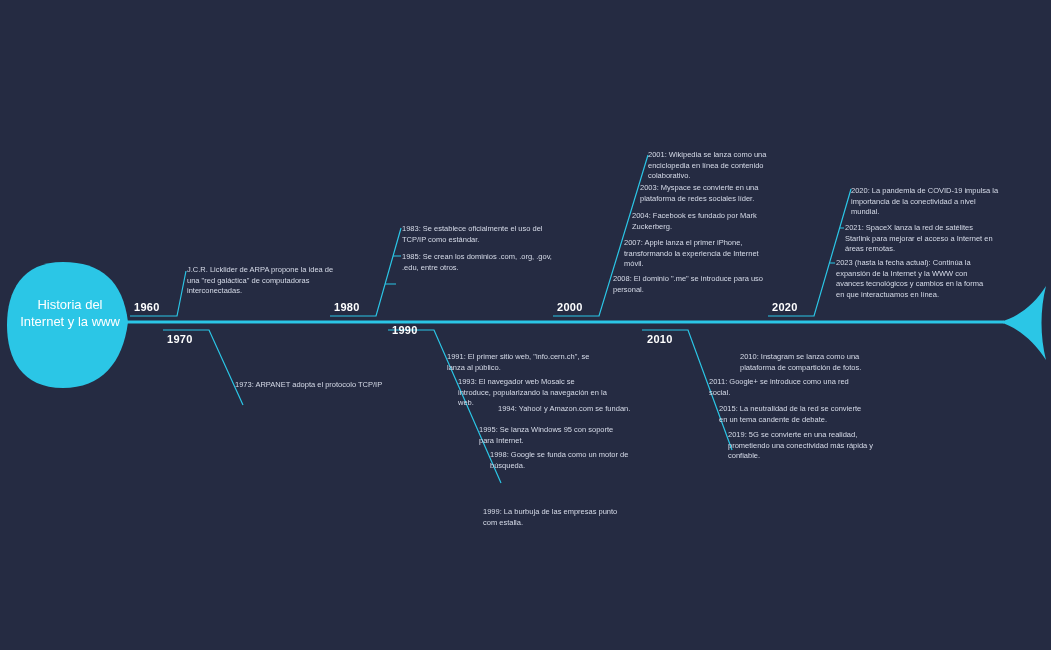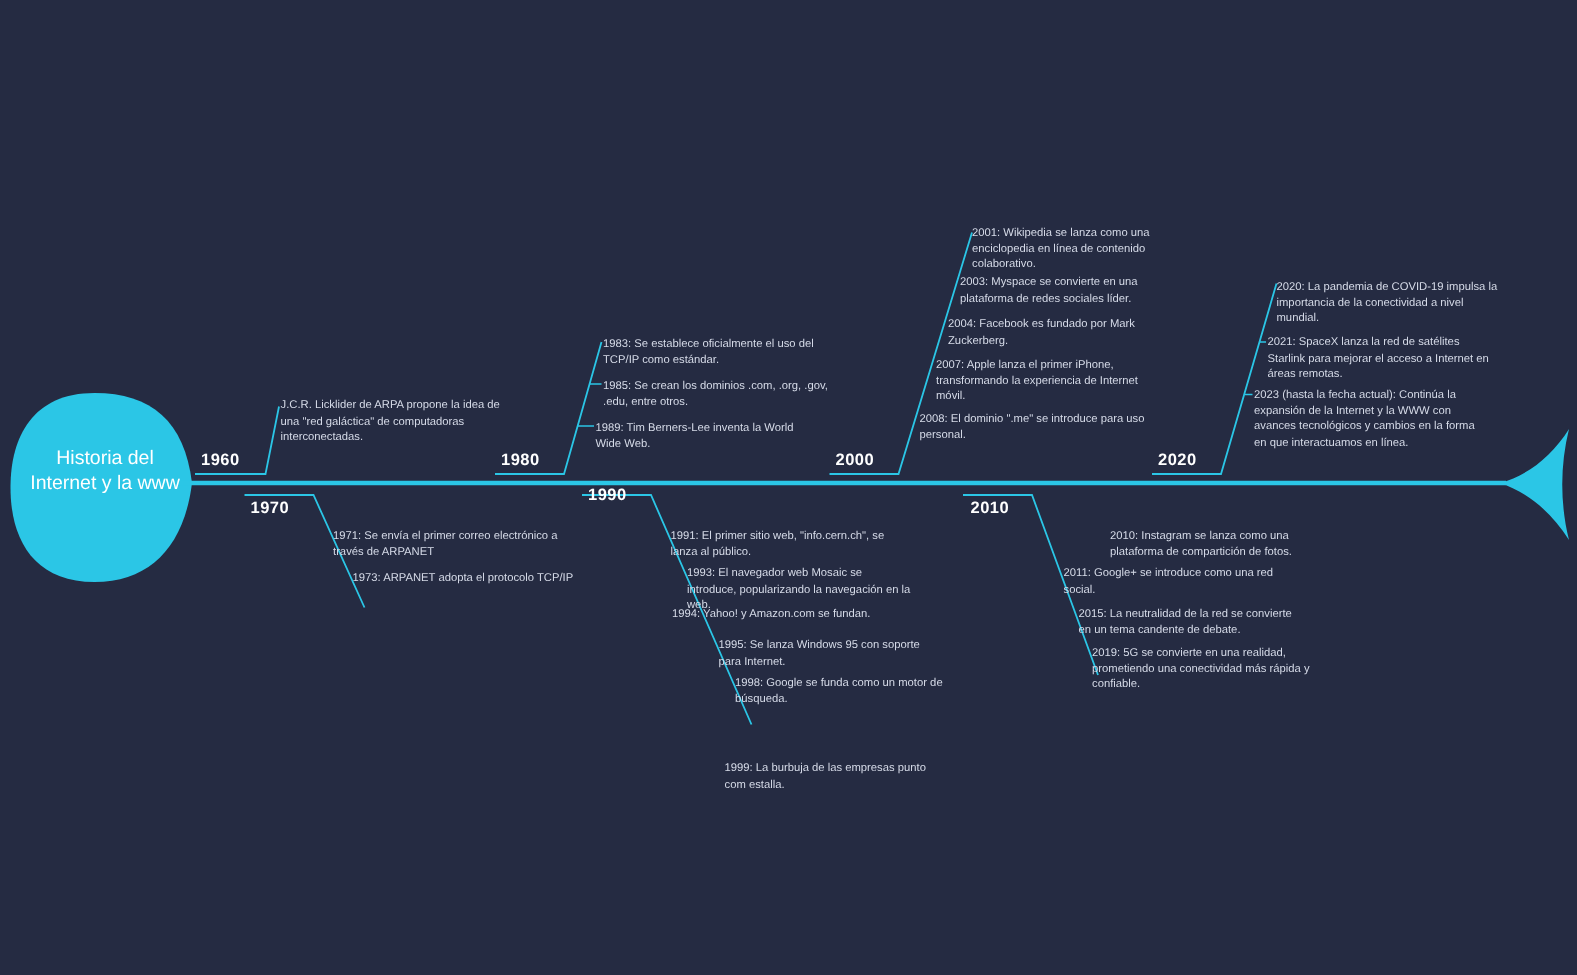--- a/index.html
+++ b/index.html
@@ -56,30 +56,28 @@
   <div class="decade" style="left:334px;top:301px;">1980</div>
   <div class="decade" style="left:557px;top:301px;">2000</div>
   <div class="decade" style="left:772px;top:301px;">2020</div>
 
   <div class="decade" style="left:167px;top:333px;">1970</div>
   <div class="decade" style="left:392px;top:324px;">1990</div>
   <div class="decade" style="left:647px;top:333px;">2010</div>
 
   <div class="event" style="left:187px;top:265px;">J.C.R. Licklider de ARPA propone la idea de una "red galáctica" de computadoras interconectadas.</div>
 
-  <div class="event" style="left:222px;top:352px;">1971: Se envía el primer correo electrónico a través de ARPANET</div>
   <div class="event" style="left:235px;top:380px;">1973: ARPANET adopta el protocolo TCP/IP</div>
 
   <div class="event" style="left:402px;top:224px;">1983: Se establece oficialmente el uso del TCP/IP como estándar.</div>
   <div class="event" style="left:402px;top:252px;">1985: Se crean los dominios .com, .org, .gov, .edu, entre otros.</div>
-  <div class="event" style="left:397px;top:280px;">1989: Tim Berners-Lee inventa la World Wide Web.</div>
 
   <div class="event" style="left:447px;top:352px;">1991: El primer sitio web, "info.cern.ch", se lanza al público.</div>
   <div class="event" style="left:458px;top:377px;">1993: El navegador web Mosaic se introduce, popularizando la navegación en la web.</div>
-  <div class="event" style="left:448px;top:404px;">1994: Yahoo! y Amazon.com se fundan.</div>
+  <div class="event" style="left:498px;top:404px;">1994: Yahoo! y Amazon.com se fundan.</div>
   <div class="event" style="left:479px;top:425px;">1995: Se lanza Windows 95 con soporte para Internet.</div>
   <div class="event" style="left:490px;top:450px;">1998: Google se funda como un motor de búsqueda.</div>
   <div class="event" style="left:483px;top:475px;margin-top:32px;">1999: La burbuja de las empresas punto com estalla.</div>
 
   <div class="event" style="left:648px;top:150px;">2001: Wikipedia se lanza como una enciclopedia en línea de contenido colaborativo.</div>
   <div class="event" style="left:640px;top:183px;">2003: Myspace se convierte en una plataforma de redes sociales líder.</div>
   <div class="event" style="left:632px;top:211px;">2004: Facebook es fundado por Mark Zuckerberg.</div>
   <div class="event" style="left:624px;top:238px;">2007: Apple lanza el primer iPhone, transformando la experiencia de Internet móvil.</div>
   <div class="event" style="left:613px;top:274px;">2008: El dominio ".me" se introduce para uso personal.</div>
 

